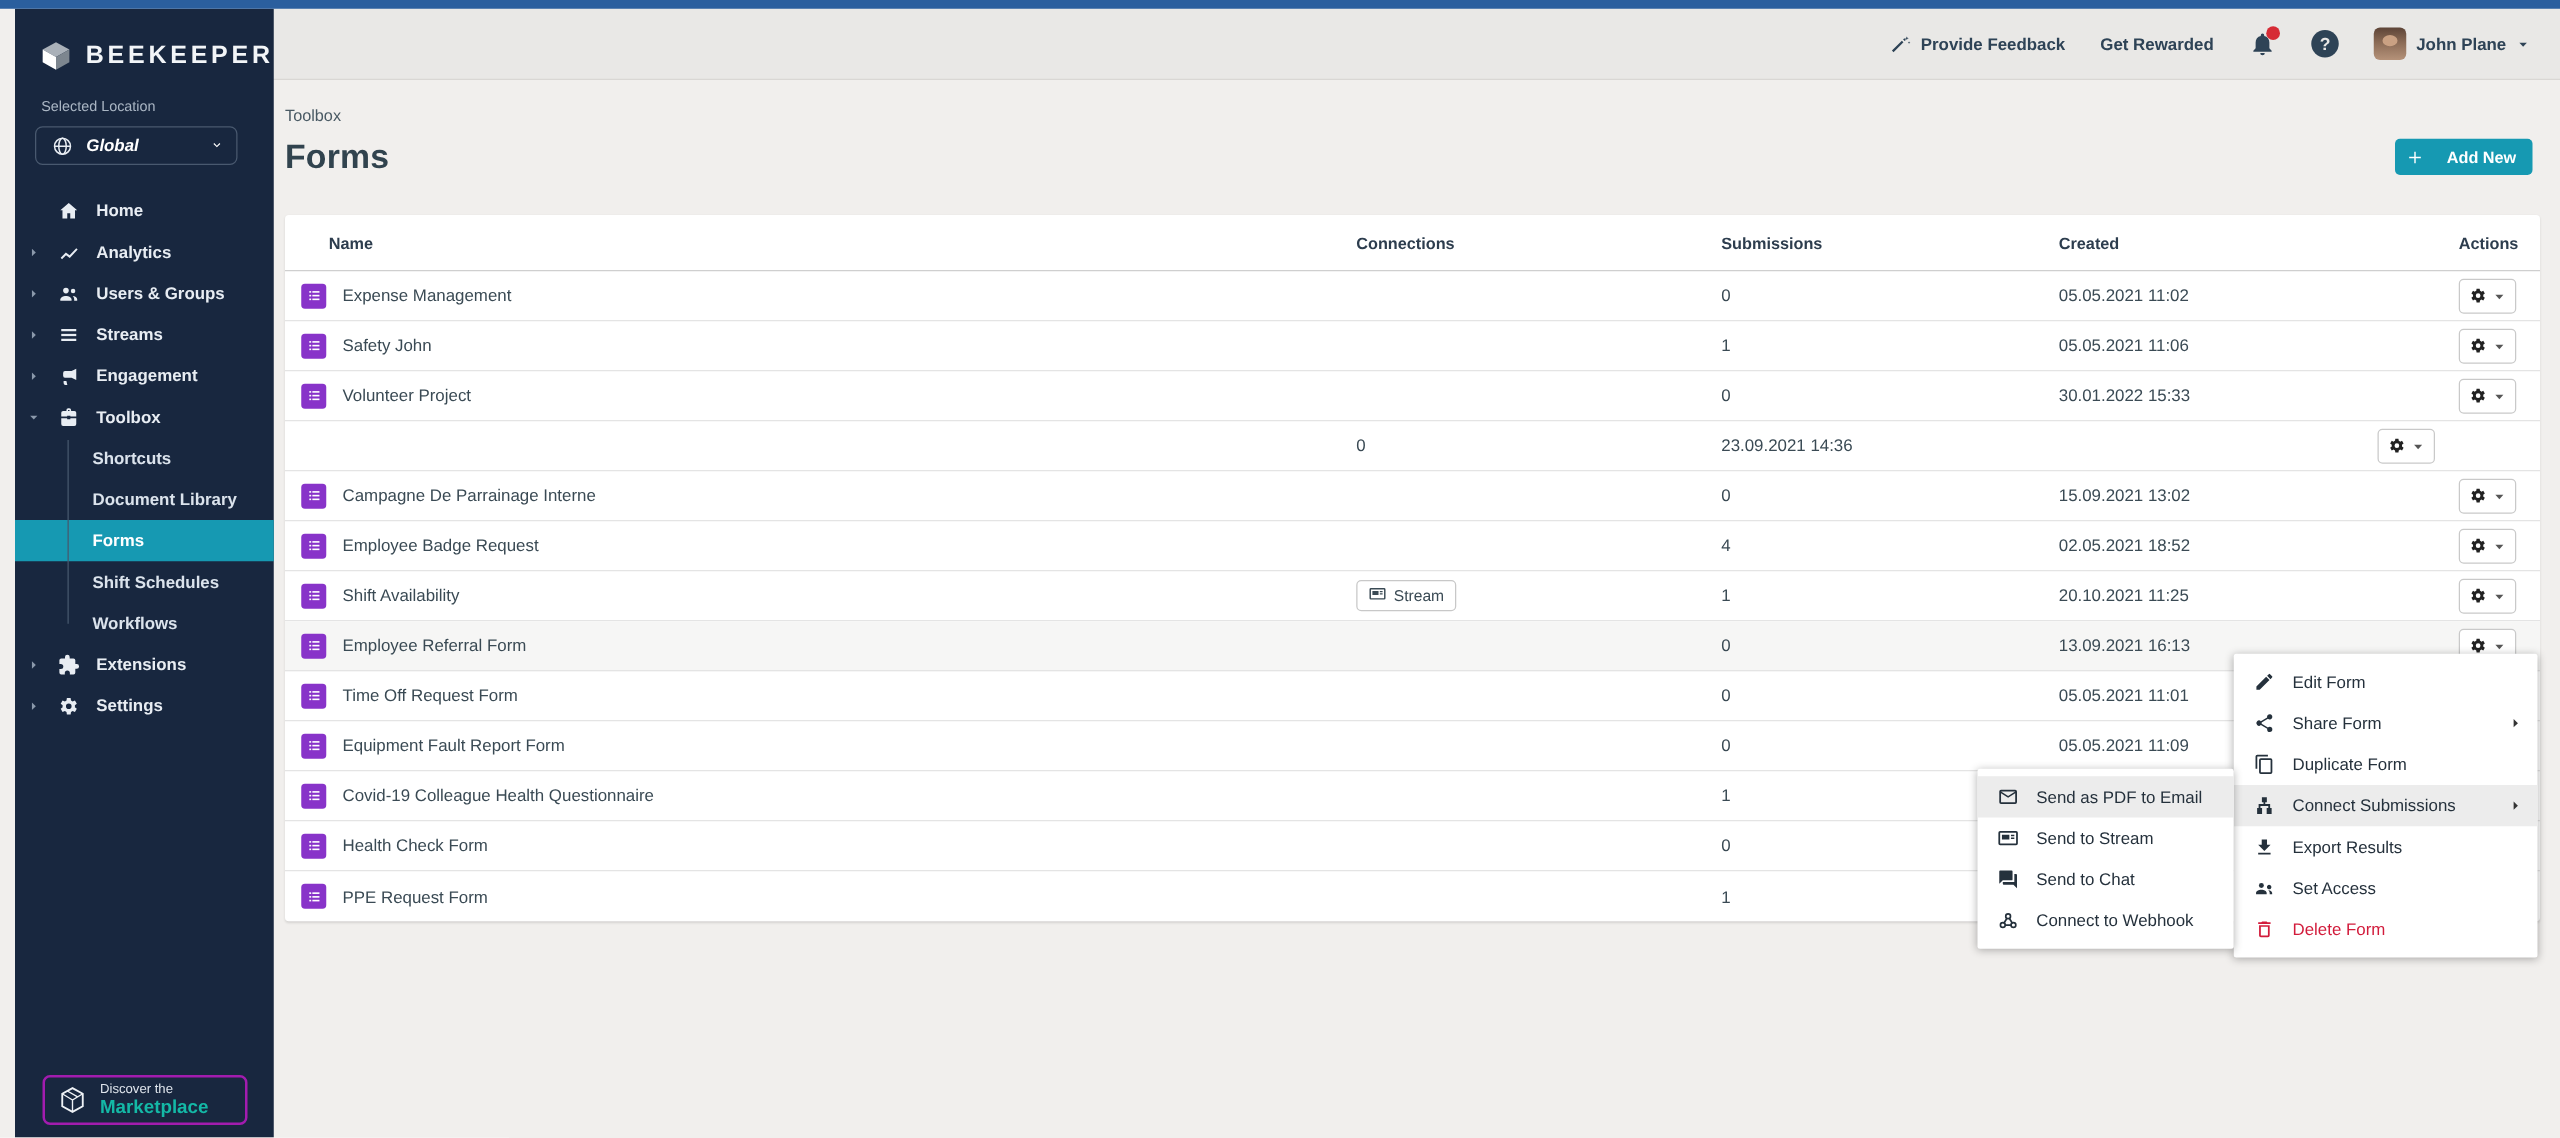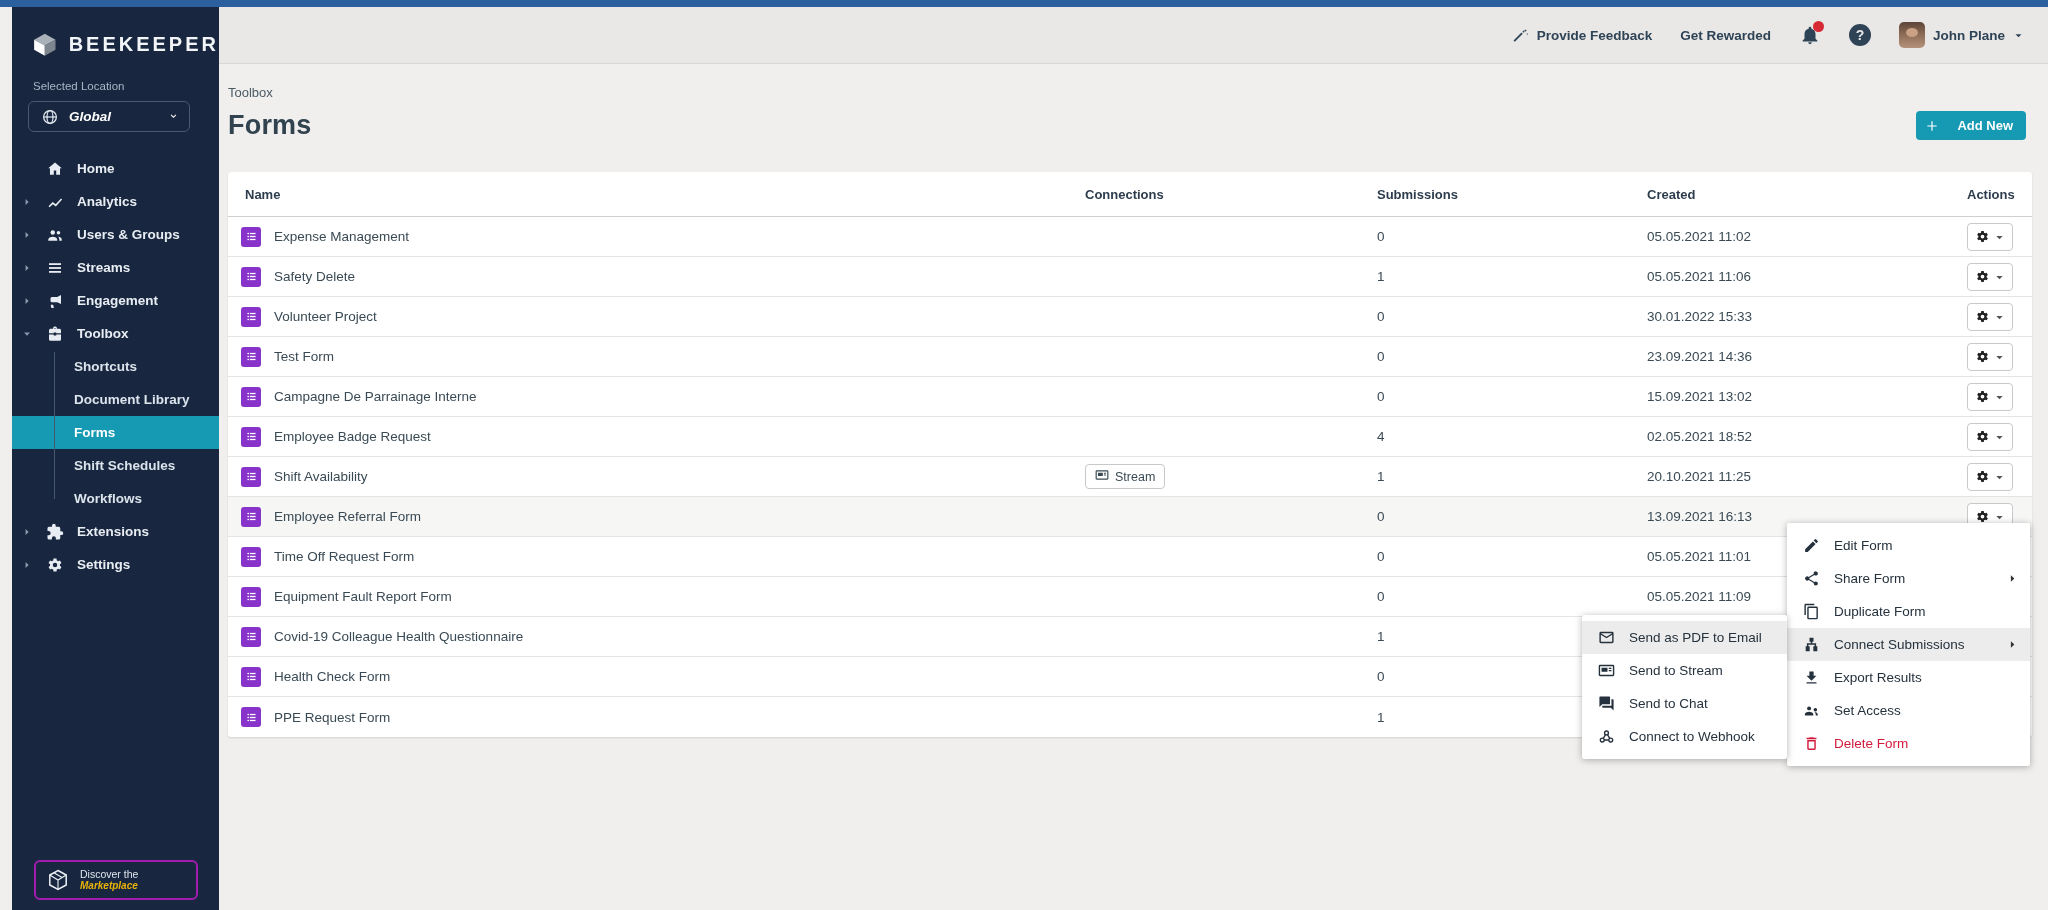--- a/index.html
+++ b/index.html
@@ -32,21 +32,21 @@
   .sub-group { position:relative; }
   .sub-group::before { content:""; position:absolute; left:42px; top:2px; bottom:16px; width:1px; background:#46586e; z-index:2; }
   .sub-item { height:33px; display:flex; align-items:center; padding-left:62px; font-size:13.5px; font-weight:600; color:#dbe3ec; cursor:pointer; position:relative; }
   .sub-item.active { background:var(--teal,#1699b2); color:#fff; font-weight:700; }
 
   .marketplace-btn { position:absolute; left:22px; bottom:10px; width:164px; height:40px; border:2px solid #a21caf;
     border-radius:6px; background:transparent; color:#eef2f6; display:flex; align-items:center; gap:10px; padding:0 10px; cursor:pointer; }
   .marketplace-btn svg { width:24px; height:24px; flex:none; }
   .mk-lines { display:flex; flex-direction:column; align-items:flex-start; line-height:1.1; }
   .mk-top { font-size:10.5px; color:#dfe5ec; }
-  .mk-bottom { font-size:10px; font-weight:700; color:#eab308;font-style:italic; }
+  .mk-bottom { font-size:15px; font-weight:700; color:#14b8a6; }
 
   
   .topbar { position:absolute; left:207px; right:0; top:7px; height:57px; background:#e9e8e6; border-bottom:1px solid #d9d7d4;
     display:flex; align-items:center; justify-content:flex-end; gap:28px; padding-right:24px; z-index:15; }
   .tb-item { display:flex; align-items:center; gap:8px; font-size:13.5px; font-weight:600; color:#2e4356; cursor:pointer; background:none; border:none; font-family:inherit; }
   .tb-item svg { width:17px; height:17px; color:#2e4356; }
   .bell-wrap { position:relative; width:22px; height:22px; color:#2e4356; cursor:pointer; }
   .bell-wrap svg { width:22px; height:22px; }
   .bell-dot { position:absolute; right:-3px; top:-3px; width:11px; height:11px; border-radius:50%; background:var(--nred,#d62b35); }
   .help-circle { width:22px; height:22px; border-radius:50%; background:#2e4356; color:#e9e8e6; display:flex; align-items:center; justify-content:center;
@@ -64,21 +64,21 @@
   .page-title { font-size:27px; font-weight:700; color:#31434e; letter-spacing:.2px; }
   .add-btn { height:29px; padding:0 13px 0 9px; background:var(--teal,#1699b2); border:none; border-radius:4px; color:#fff;
     font-size:13px; font-weight:700; display:flex; align-items:center; gap:18px; cursor:pointer; font-family:inherit; }
   .add-btn svg { width:14px; height:14px; }
 
   
   .card { position:absolute; left:21px; top:108px; width:1804px; height:565px; background:#fff; border-radius:3px;
     box-shadow:0 1px 2px rgba(0,0,0,.12); }
   .thead, .trow { display:grid; grid-template-columns:857px 292px 270px 320px 65px; align-items:center; }
   .thead { height:45px; border-bottom:1px solid #cfcfcf; font-size:13px; font-weight:700; color:#2d3d4e; }
-  .thead .c-name { padding-left:17px; }
+  .thead .c-name { padding-left:35px; }
   .thead .c-actions { text-align:right; padding-right:19px; }
   .trow { height:40px; border-bottom:1px solid #e4e4e4; font-size:13.5px; color:#3a4a54; }
   .trow:last-child { border-bottom:none; }
   .trow.hl { background:#f6f6f5; }
   .cell-name { display:flex; align-items:center; gap:13px; padding-left:13px; }
   .form-badge { width:20px; height:20px; border-radius:3px; background:var(--purple,#8833c9); display:flex; align-items:center; justify-content:center; flex:none; }
   .form-badge svg { width:13px; height:13px; color:#fff; }
   .conn-badge { display:inline-flex; align-items:center; gap:6px; border:1px solid #c8c8c8; border-radius:4px; padding:3px 9px;
     font-size:12.5px; color:#3a4a54; background:#fff; cursor:pointer; }
   .conn-badge svg { width:14px; height:14px; }
@@ -339,21 +339,21 @@
                 <g fill="currentColor">
                   <rect x="4.5" y="5.3" width="2.8" height="2.4"></rect>
                   <rect x="9" y="5.3" width="10.5" height="2.4"></rect>
                   <rect x="4.5" y="10.8" width="2.8" height="2.4"></rect>
                   <rect x="9" y="10.8" width="10.5" height="2.4"></rect>
                   <rect x="4.5" y="16.3" width="2.8" height="2.4"></rect>
                   <rect x="9" y="16.3" width="10.5" height="2.4"></rect>
                 </g>
               </svg>
             </span>
-            <span>Safety Delete</span>
+            <span>Safety John</span>
           </div>
           <div></div>
           <div>1</div>
           <div>05.05.2021 11:06</div>
           <div class="cell-actions">
             <button class="action-btn">
               <span class="g"><svg viewBox="0 0 24 24" fill="currentColor" width="15" height="15">
                   <path d="M19.4 13c.1-.3.1-.6.1-1s0-.7-.1-1l2.1-1.6-2-3.5-2.5 1a7 7 0 0 0-1.7-1L14.9 3.3h-4L10.5 5.9a7 7 0 0 0-1.7 1l-2.5-1-2 3.5L6.4 11c0 .3-.1.6-.1 1s0 .7.1 1l-2.1 1.6 2 3.5 2.5-1a7 7 0 0 0 1.7 1l.4 2.6h4l.4-2.6a7 7 0 0 0 1.7-1l2.5 1 2-3.5zM12.9 15a3 3 0 1 1 0-6 3 3 0 0 1 0 6z" transform="translate(-0.9 0)"></path>
                 </svg></span>
               <span class="v"><svg viewBox="0 0 24 24" fill="currentColor" width="11" height="11">
@@ -386,35 +386,20 @@
               <span class="g"><svg viewBox="0 0 24 24" fill="currentColor" width="15" height="15">
                   <path d="M19.4 13c.1-.3.1-.6.1-1s0-.7-.1-1l2.1-1.6-2-3.5-2.5 1a7 7 0 0 0-1.7-1L14.9 3.3h-4L10.5 5.9a7 7 0 0 0-1.7 1l-2.5-1-2 3.5L6.4 11c0 .3-.1.6-.1 1s0 .7.1 1l-2.1 1.6 2 3.5 2.5-1a7 7 0 0 0 1.7 1l.4 2.6h4l.4-2.6a7 7 0 0 0 1.7-1l2.5 1 2-3.5zM12.9 15a3 3 0 1 1 0-6 3 3 0 0 1 0 6z" transform="translate(-0.9 0)"></path>
                 </svg></span>
               <span class="v"><svg viewBox="0 0 24 24" fill="currentColor" width="11" height="11">
                   <path d="M5 8.5 12 16l7-7.5z"></path>
                 </svg></span>
             </button>
           </div>
         </div>
         <div class="trow">
-          <div class="cell-name">
-            <span class="form-badge">
-              <svg viewBox="0 0 24 24" fill="currentColor">
-                <g fill="currentColor">
-                  <rect x="4.5" y="5.3" width="2.8" height="2.4"></rect>
-                  <rect x="9" y="5.3" width="10.5" height="2.4"></rect>
-                  <rect x="4.5" y="10.8" width="2.8" height="2.4"></rect>
-                  <rect x="9" y="10.8" width="10.5" height="2.4"></rect>
-                  <rect x="4.5" y="16.3" width="2.8" height="2.4"></rect>
-                  <rect x="9" y="16.3" width="10.5" height="2.4"></rect>
-                </g>
-              </svg>
-            </span>
-            <span>Test Form</span>
-          </div>
           <div></div>
           <div>0</div>
           <div>23.09.2021 14:36</div>
           <div class="cell-actions">
             <button class="action-btn">
               <span class="g"><svg viewBox="0 0 24 24" fill="currentColor" width="15" height="15">
                   <path d="M19.4 13c.1-.3.1-.6.1-1s0-.7-.1-1l2.1-1.6-2-3.5-2.5 1a7 7 0 0 0-1.7-1L14.9 3.3h-4L10.5 5.9a7 7 0 0 0-1.7 1l-2.5-1-2 3.5L6.4 11c0 .3-.1.6-.1 1s0 .7.1 1l-2.1 1.6 2 3.5 2.5-1a7 7 0 0 0 1.7 1l.4 2.6h4l.4-2.6a7 7 0 0 0 1.7-1l2.5 1 2-3.5zM12.9 15a3 3 0 1 1 0-6 3 3 0 0 1 0 6z" transform="translate(-0.9 0)"></path>
                 </svg></span>
               <span class="v"><svg viewBox="0 0 24 24" fill="currentColor" width="11" height="11">
                   <path d="M5 8.5 12 16l7-7.5z"></path>

